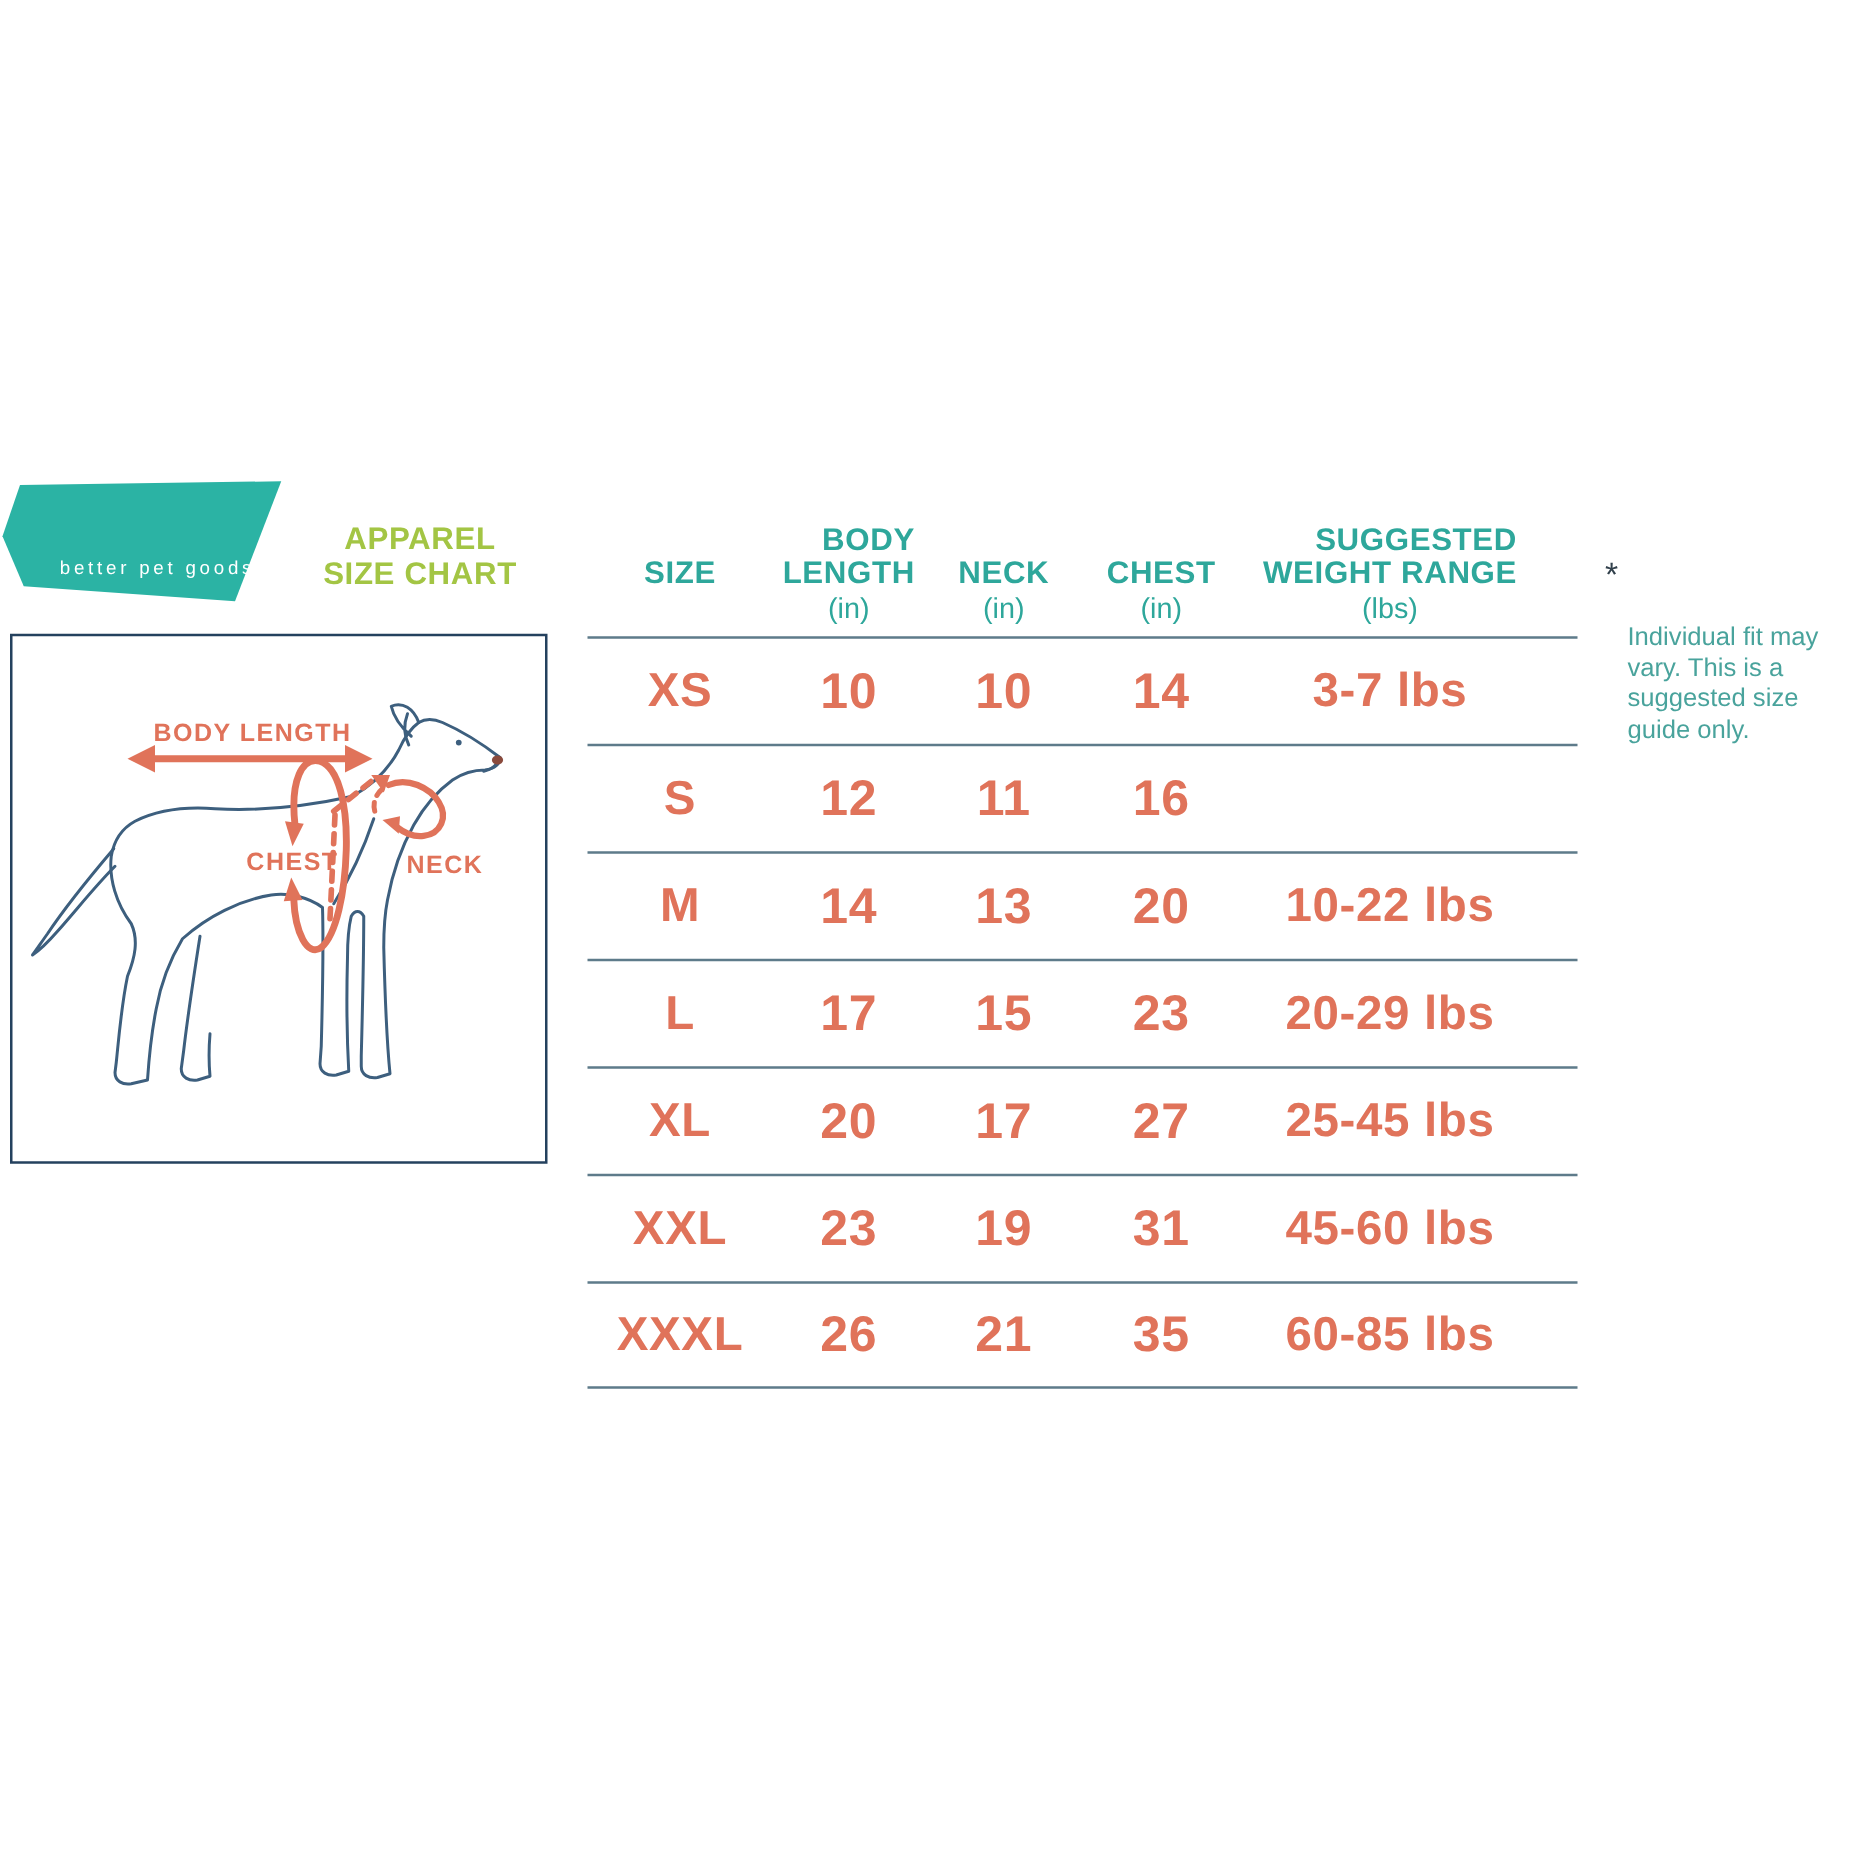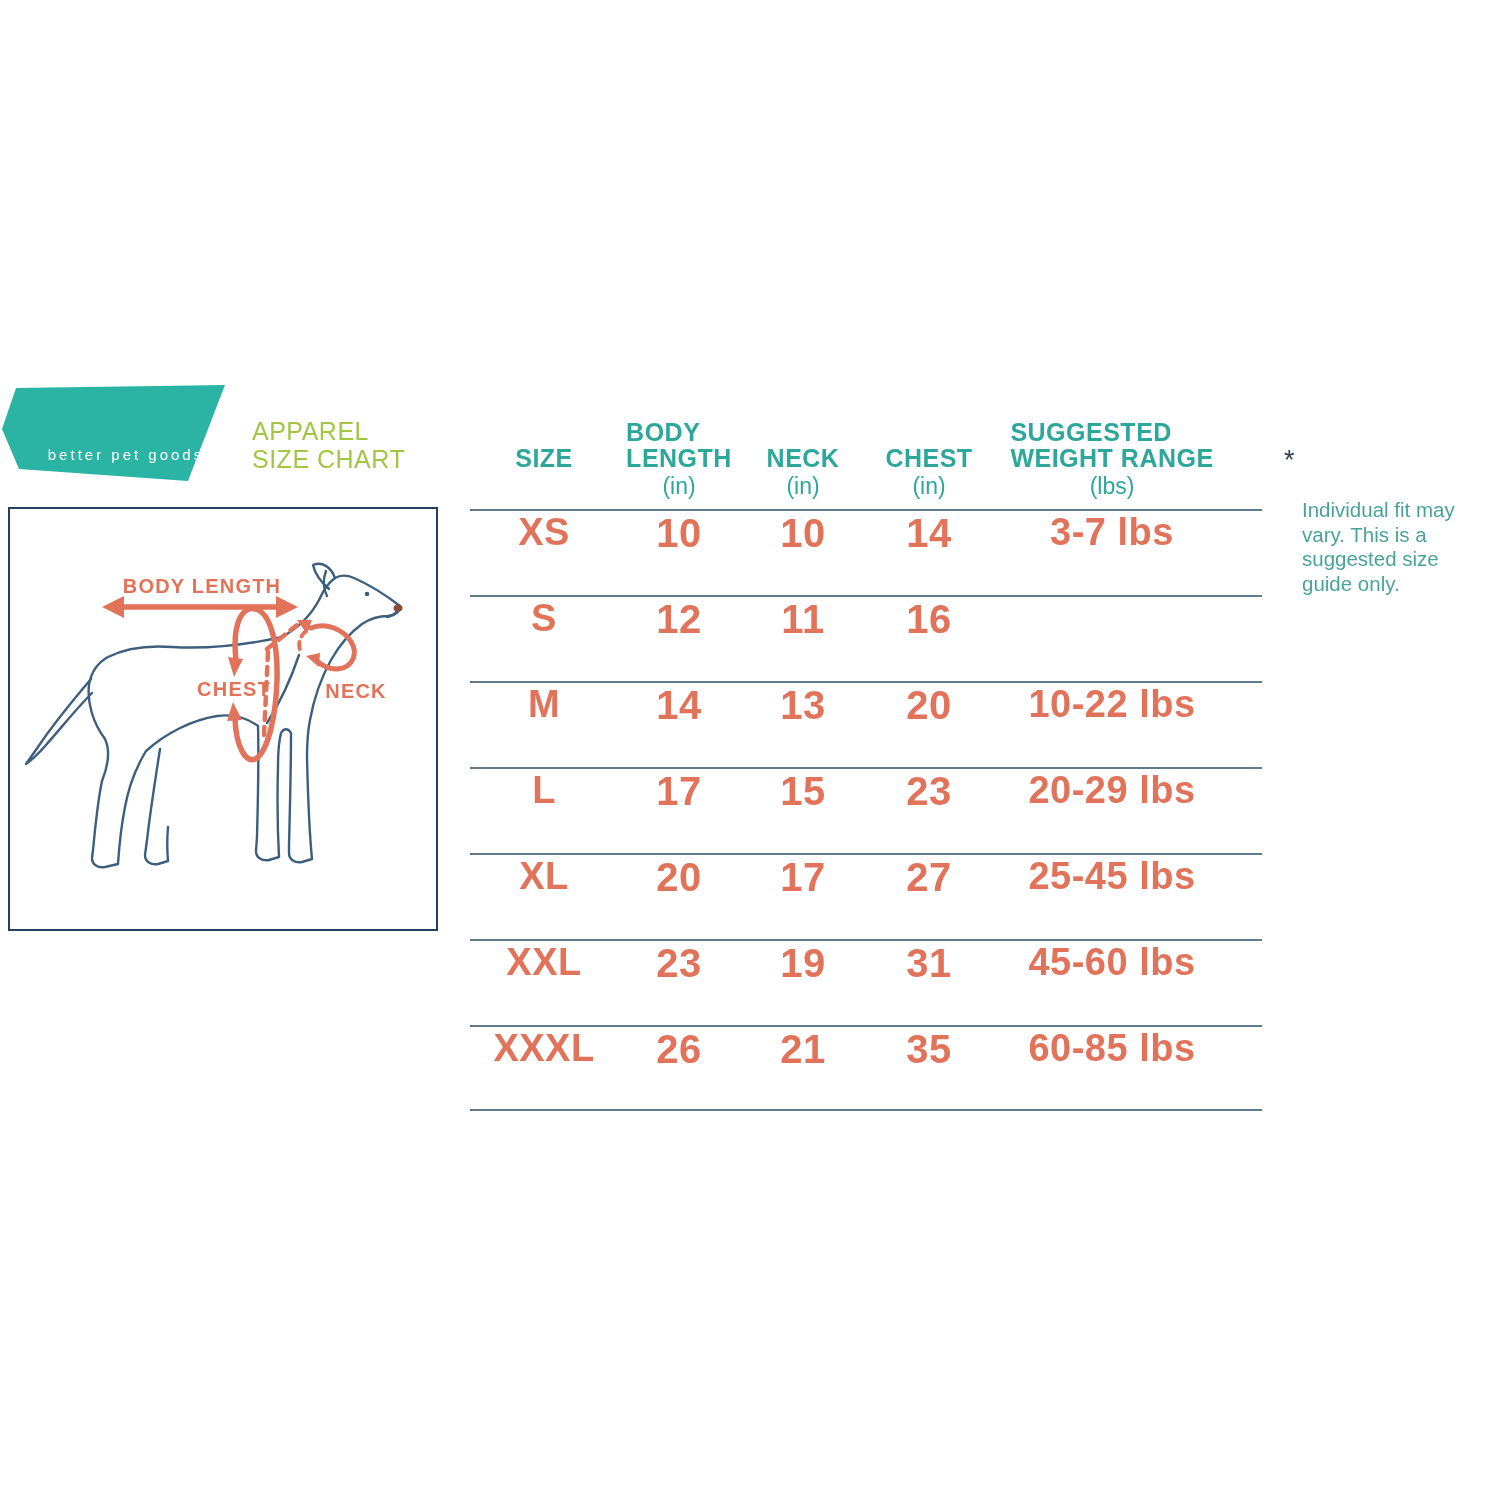--- a/index.html
+++ b/index.html
@@ -19,46 +19,46 @@
     position:absolute;left:20px;top:396px;width:190px;text-align:center;
     font-family:"DejaVu Serif",serif;font-weight:bold;font-size:41px;color:#ffffff;
   }
   .logo-text sup{font-size:11px;vertical-align:22px;}
   .logo-tagline{
     position:absolute;left:26px;top:446px;width:200px;text-align:center;
     font-size:15px;letter-spacing:3px;color:#ffffff;white-space:nowrap;
   }
   
   .chart-title{
-    position:absolute;left:252px;top:417px;width:168px;
-    font-size:25px;line-height:28px;font-weight:normal;letter-spacing:.5px;
+    position:absolute;left:252px;top:417px;width:168px;text-align:center;
+    font-size:25px;line-height:28px;font-weight:bold;letter-spacing:.5px;
     color:var(--green);white-space:pre-line;
   }
   
   .dog-box{
     position:absolute;left:8px;top:507px;width:430px;height:424px;
     border:2px solid var(--navy);background:#fff;box-sizing:border-box;
   }
   .dog-box svg{display:block;width:100%;height:100%;}
   .dog-line{stroke:var(--dogline);stroke-width:2.4;fill:none;stroke-linecap:round;stroke-linejoin:round;}
   .ann{stroke:var(--orange);fill:none;stroke-linecap:round;}
   .ann-fill{fill:var(--orange);stroke:none;}
   .diag-label{
     font-family:"Liberation Sans",sans-serif;font-weight:bold;font-size:20px;
     letter-spacing:1.2px;fill:var(--orange);
   }
   
   .table{position:absolute;left:470px;top:409px;width:792px;}
-  .trow{display:flex;box-sizing:border-box;}
+  .trow{display:flex;align-items:center;box-sizing:border-box;}
   .trow.header{height:100px;align-items:flex-end;padding-bottom:8px;}
   .trow.body{height:86px;border-top:2px solid var(--tableline);}
   .trow.body:last-child{border-bottom:2px solid var(--tableline);}
   .c1{width:148px;}.c2{width:122px;}.c3{width:126px;}.c4{width:126px;}
   .c5{flex:1;padding-right:30px;}
-  .hcell{display:flex;flex-direction:column;justify-content:flex-end;align-items:center;text-align:left;}
+  .hcell{display:flex;flex-direction:column;justify-content:flex-end;align-items:center;text-align:right;}
   .hlabel{display:block;font-weight:bold;font-size:25px;line-height:26px;color:var(--header-teal);
           letter-spacing:.5px;white-space:pre-line;}
   .hunit{display:block;font-size:23px;line-height:30px;min-height:30px;color:var(--header-teal);}
   .cell{text-align:center;font-weight:bold;color:var(--orange);letter-spacing:.5px;}
   .cell.size-val{font-size:38px;}
   .cell.num-val{font-size:40px;}
   .cell.weight-val{font-size:38px;}
   
   .note{position:absolute;left:1284px;top:447px;width:216px;}
   .note-row{display:flex;}

